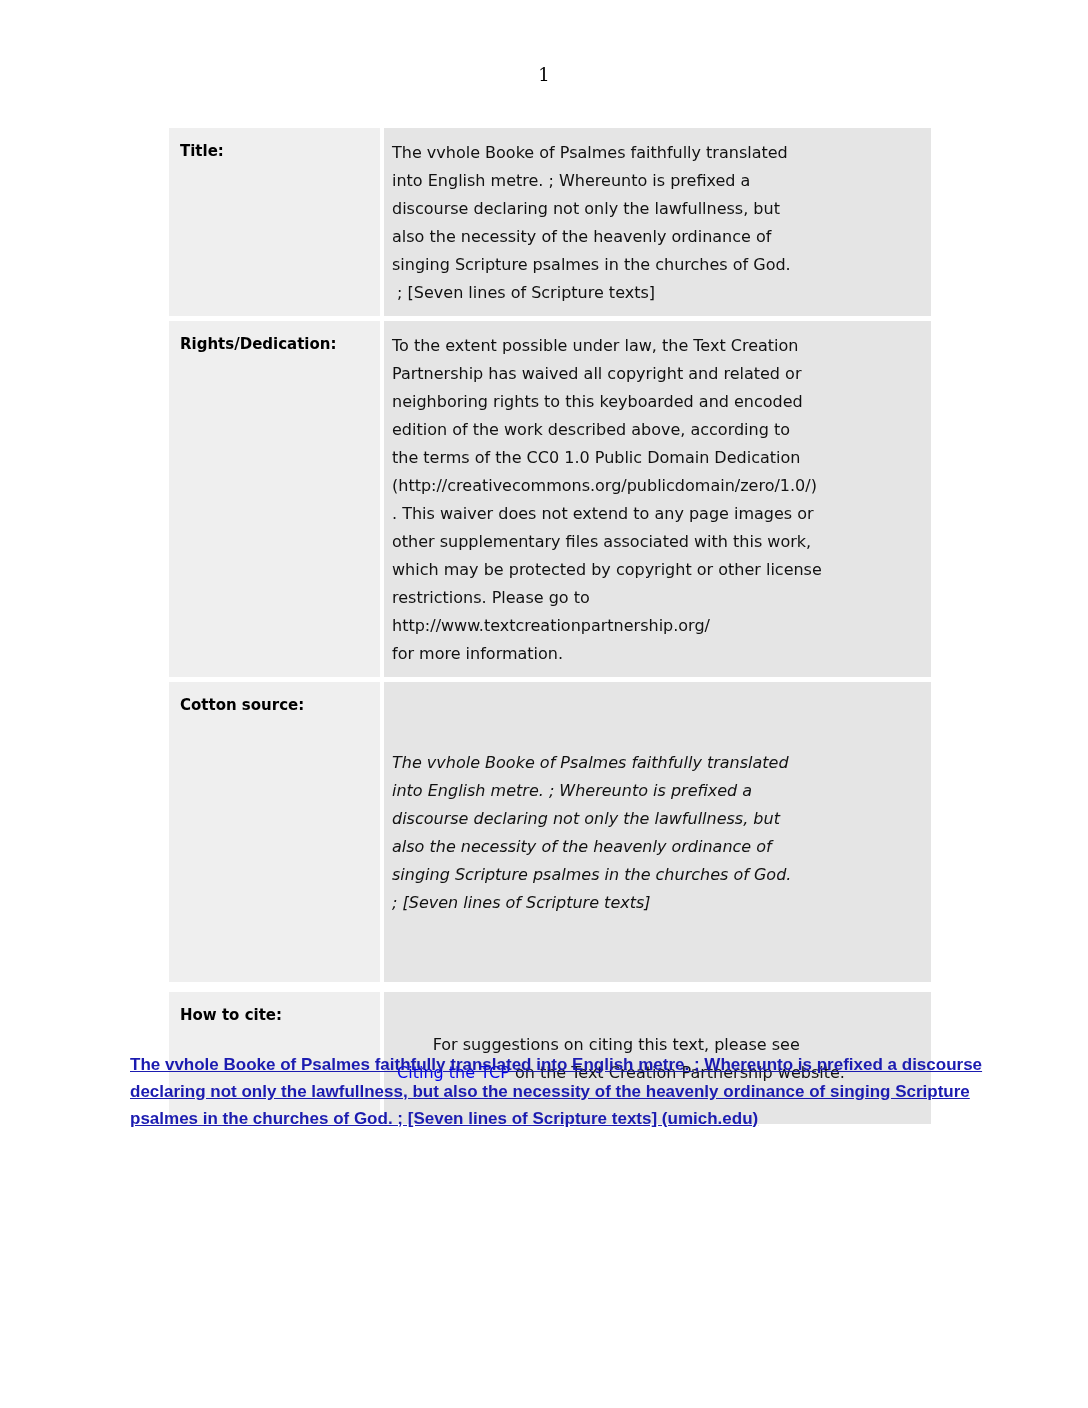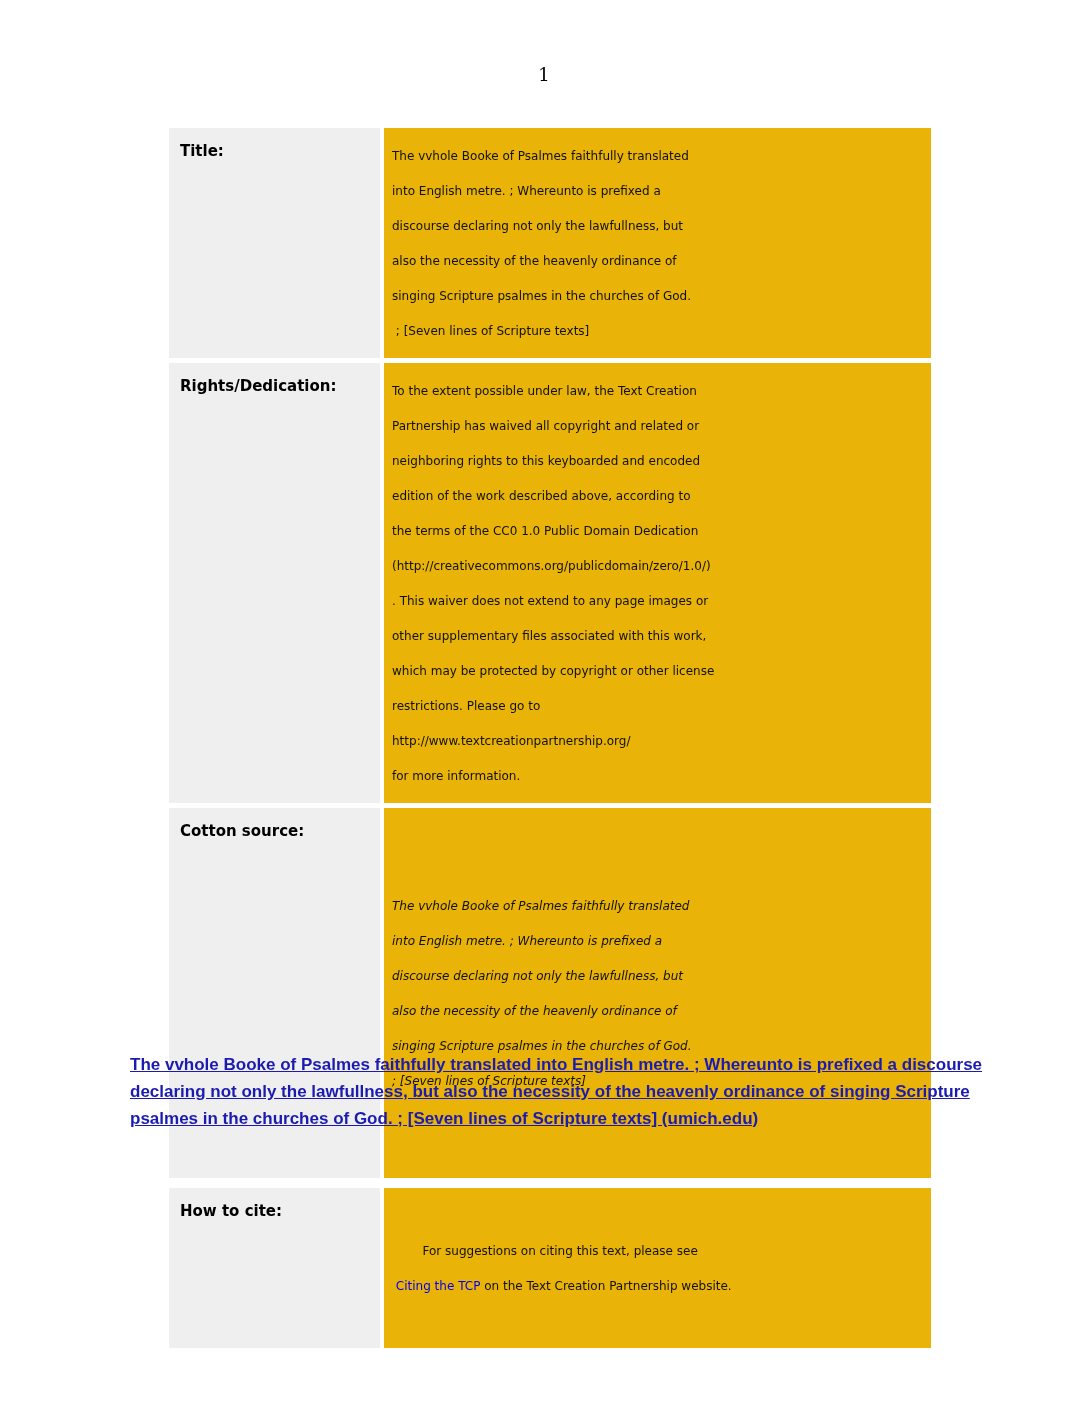--- a/index.html
+++ b/index.html
@@ -45,24 +45,24 @@
     margin-right: 4px;
     padding: 13px 8px 10px 11px;
     font-size: 15px;
     font-weight: bold;
     line-height: 20px;
     color: #000000;
   }
   .value-cell {
     flex: 1 1 auto;
     box-sizing: border-box;
-    background: #eab308;
+    background: #e5e5e5;
     padding: 11px 10px 9px 8px;
-    font-size: 12px;
-    line-height: 35px;
+    font-size: 16px;
+    line-height: 28px;
     color: #111111;
     white-space: pre-wrap;
   }
   .value-block { display: block; white-space: pre-wrap; }
   .italic { font-style: italic; }
   .tcp-link {
     color: #0000ee;
     cursor: pointer;
   }
   .footer-link {

